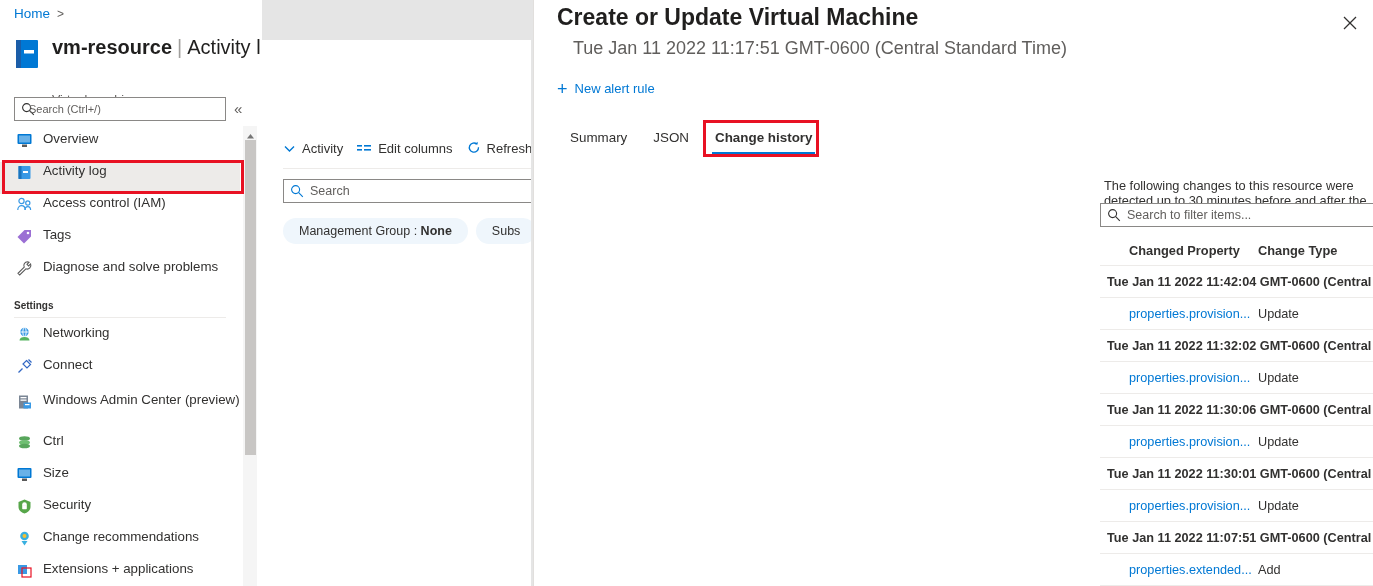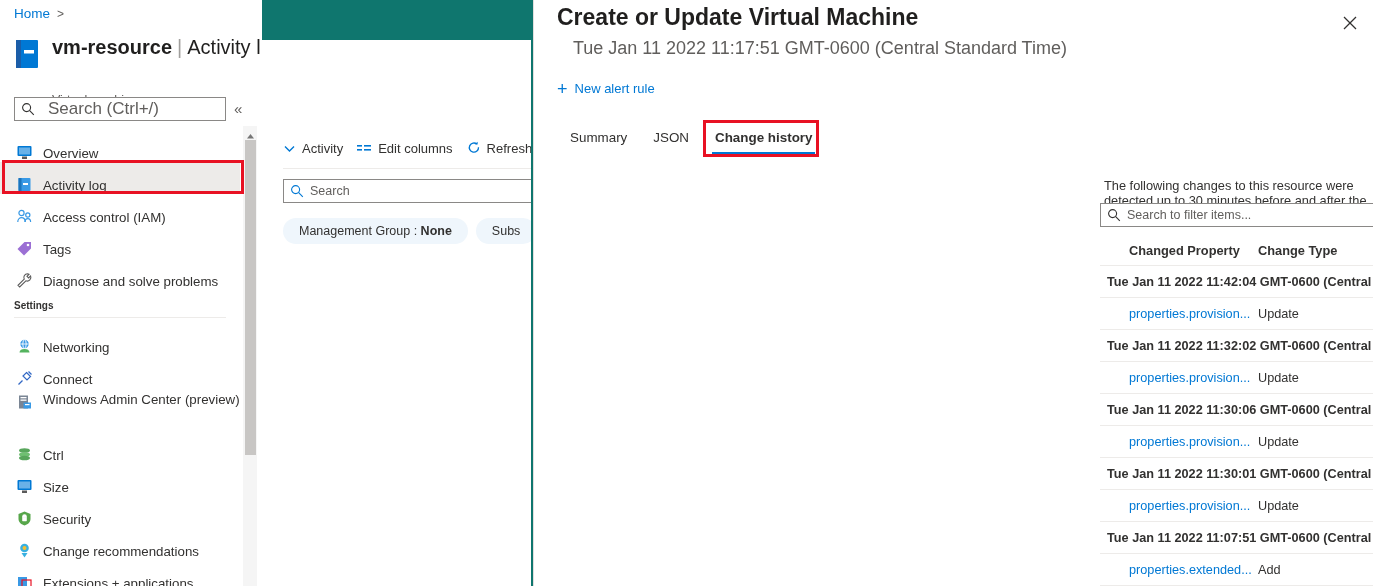--- a/index.html
+++ b/index.html
@@ -4,48 +4,48 @@
 <style>
   * { box-sizing: border-box; }
   html, body {
     margin: 0; padding: 0;
     width: 1373px; height: 586px;
     overflow: hidden;
     background: #ffffff;
     font-family: "Liberation Sans", sans-serif;
     color: #323130;
   }
-  .root { position: relative; width: 1121px; height: 586px; background:#0f766e; }
+  .root { position: relative; width: 1121px; height: 586px; background:#e5e5e5; }
 
   
   .sidebar { position:absolute; left:0; top:0; width:262px; height:586px; background:#fff; }
   .breadcrumb { position:absolute; left:14px; top:6px; font-size:13.5px; color:#0078d4; }
   .breadcrumb .crumb { color:#0078d4; cursor:pointer; }
   .breadcrumb .sep { color:#605e5c; margin-left:7px; font-size:12px; }
 
   .res-head { position:absolute; left:14px; top:34px; width:320px; }
   .res-icon { position:absolute; left:0; top:4px; width:30px; height:32px; }
   .res-title { position:absolute; left:38px; top:0px; white-space:nowrap; font-size:20px; line-height:26px; color:#201f1e; }
   .res-title .name { font-weight:bold; color:#201f1e; }
   .res-title .bar { color:#a19f9d; font-weight:300; margin:0 5px; }
   .res-title .sub { font-weight:400; color:#201f1e; }
   .res-sub { position:absolute; left:38px; top:27px; font-size:12.5px; color:#605e5c;margin-top:32px; }
 
   .pin-btn { position:absolute; left:333px; top:42px; width:22px; height:22px; cursor:pointer; }
   .more-btn { position:absolute; left:363px; top:42px; width:22px; height:22px; cursor:pointer; color:#605e5c; font-size:15px; text-align:center; line-height:22px; letter-spacing:1px; }
 
   .search-box { position:absolute; left:14px; top:97px; width:212px; height:24px; border:1px solid #8a8886; background:#fff; }
   .search-box .sicon { position:absolute; left:6px; top:4px; }
-  .search-box input { position:absolute; left:31px; top:0; width:182px; height:22px; border:0; outline:0; font-size:17px; color:#323130; font-family:"Liberation Sans",sans-serif; background:transparent; }
+  .search-box input { position:absolute; left:12px; top:0; width:182px; height:22px; border:0; outline:0; font-size:11px; color:#323130; font-family:"Liberation Sans",sans-serif; background:transparent; }
   .search-box input::placeholder { color:#605e5c; }
 
   .collapse-btn { position:absolute; left:234px; top:99px; font-size:15px; color:#605e5c; cursor:pointer; line-height:20px; }
 
   .nav { position:absolute; left:0; top:130px; width:240px; }
-  .nav-item { position:relative; height:32px; display:flex; align-items:flex-end; padding-left:14px; cursor:pointer; font-size:13.3px; color:#323130; }
+  .nav-item { position:relative; height:32px; display:flex; align-items:flex-start; padding-left:14px; cursor:pointer; font-size:13.3px; color:#323130; }
   .nav-item .nico { width:20px; height:20px; margin-right:9px; flex:0 0 20px; display:flex; align-items:center; justify-content:center; }
   .nav-item.selected { background:#edebe9; }
   .nav-item.two-line { height:44px; align-items:flex-start; padding-top:3px; }
   .nav-item.two-line .nico { margin-top:1px; }
   .nav-item .lbl { line-height:17px; }
 
   .nav-group { padding:10px 0 2px 14px; font-size:10px; font-weight:bold; color:#323130; }
   .nav-rule { margin:4px 14px 6px 14px; height:1px; background:#edebe9; }
 
   .sb-track { position:absolute; left:243px; top:126px; width:14px; height:460px; background:#f5f5f5; }

